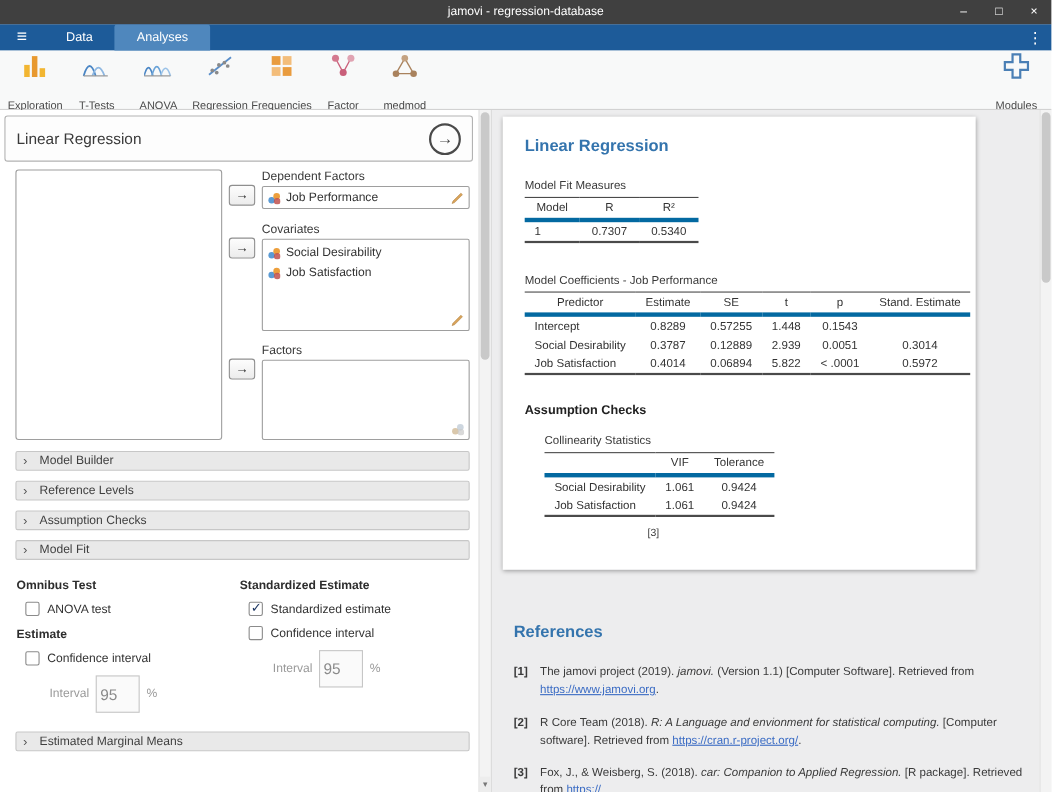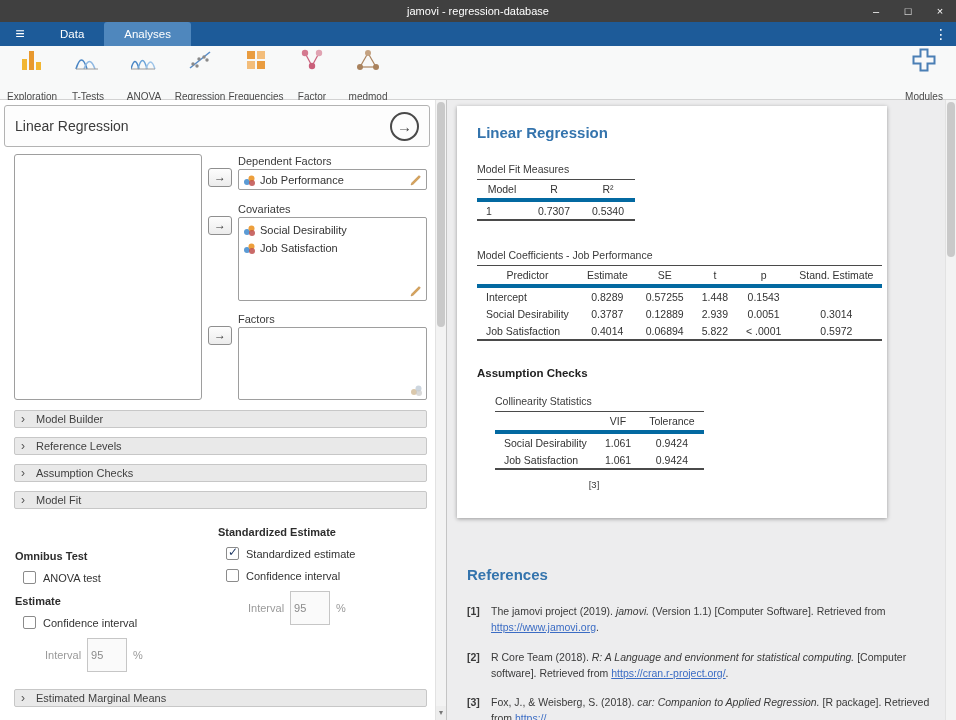--- a/index.html
+++ b/index.html
@@ -49,30 +49,30 @@
   .var-item svg { width:12px; height:12px; flex:none; }
   .pencil-right { margin-left:auto; }
   .corner-icon { position:absolute; right:4px; bottom:3px; }
   .corner-icon svg, .pencil-right svg { width:12px; height:12px; display:block; }
 
   .collapse-bar { display:flex; align-items:center; gap:7px; height:18px; margin:0 8px 9px 14px; padding:0 6px; background:#e9e9e9; border:1px solid #c7c7c7; border-radius:2px; font-size:11px; color:#3f3f3f; }
   .chev { font-size:12px; color:#555; width:8px; line-height:1; display:inline-block; }
   .collapse-bar.expanded .chev { transform:rotate(90deg); }
 
   .coef-options { display:flex; padding:2px 8px 0 15px; font-size:11px; color:#333; }
-  .coef-col-1 { width:203px; flex:none;margin-top:24px; }
+  .coef-col-1 { width:203px; flex:none; }
   .coef-col-2 { flex:1; }
   .group-title { font-weight:bold; font-size:11px; margin:6px 0 9px; color:#2d2d2d; }
   .group-title.second { margin-top:11px; }
   .cb-row { display:flex; align-items:center; gap:7px; margin:0 0 9px 8px; }
   .cb { width:13px; height:13px; border:1px solid #8b8b8b; border-radius:2px; background:#fff; position:relative; flex:none; }
   .cb .check { position:absolute; top:-3px; left:1px; font-size:12px; font-weight:bold; color:#1f3864; font-style:normal; }
   .cb-label { color:#333; }
   .interval-row { display:flex; align-items:center; gap:6px; margin:0 0 9px 30px; color:#9a9a9a; }
-  .interval-row input { width:40px; height:17px; border:1px solid #c6c6c6; background:#fafafa; color:#8a8a8a; font-size:11px; padding:16px 3px; font-family:inherit; }
+  .interval-row input { width:40px; height:17px; border:1px solid #c6c6c6; background:#fafafa; color:#8a8a8a; font-size:14px; padding:16px 3px; font-family:inherit; }
   .emm-bar { margin-top:8px; }
 
   
   .v-scrollbar { position:absolute; right:0; top:0; bottom:0; width:11px; background:#f3f3f3; border-left:1px solid #e2e2e2; }
   .v-thumb { position:absolute; left:1px; right:1px; border-radius:4px; background:#c9c9c9; }
   .sb-arrow { position:absolute; left:0; right:0; bottom:0; height:14px; font-size:8px; color:#777; text-align:center; line-height:14px; background:#ededed; }
 
   
   .results-panel { flex:1; background:#ededee; position:relative; overflow:hidden; }
   .results-card { width:430px; margin:6px 0 0 10px; background:#fff; box-shadow:0 1px 4px rgba(0,0,0,0.35); padding:16px 20px 28px; }

